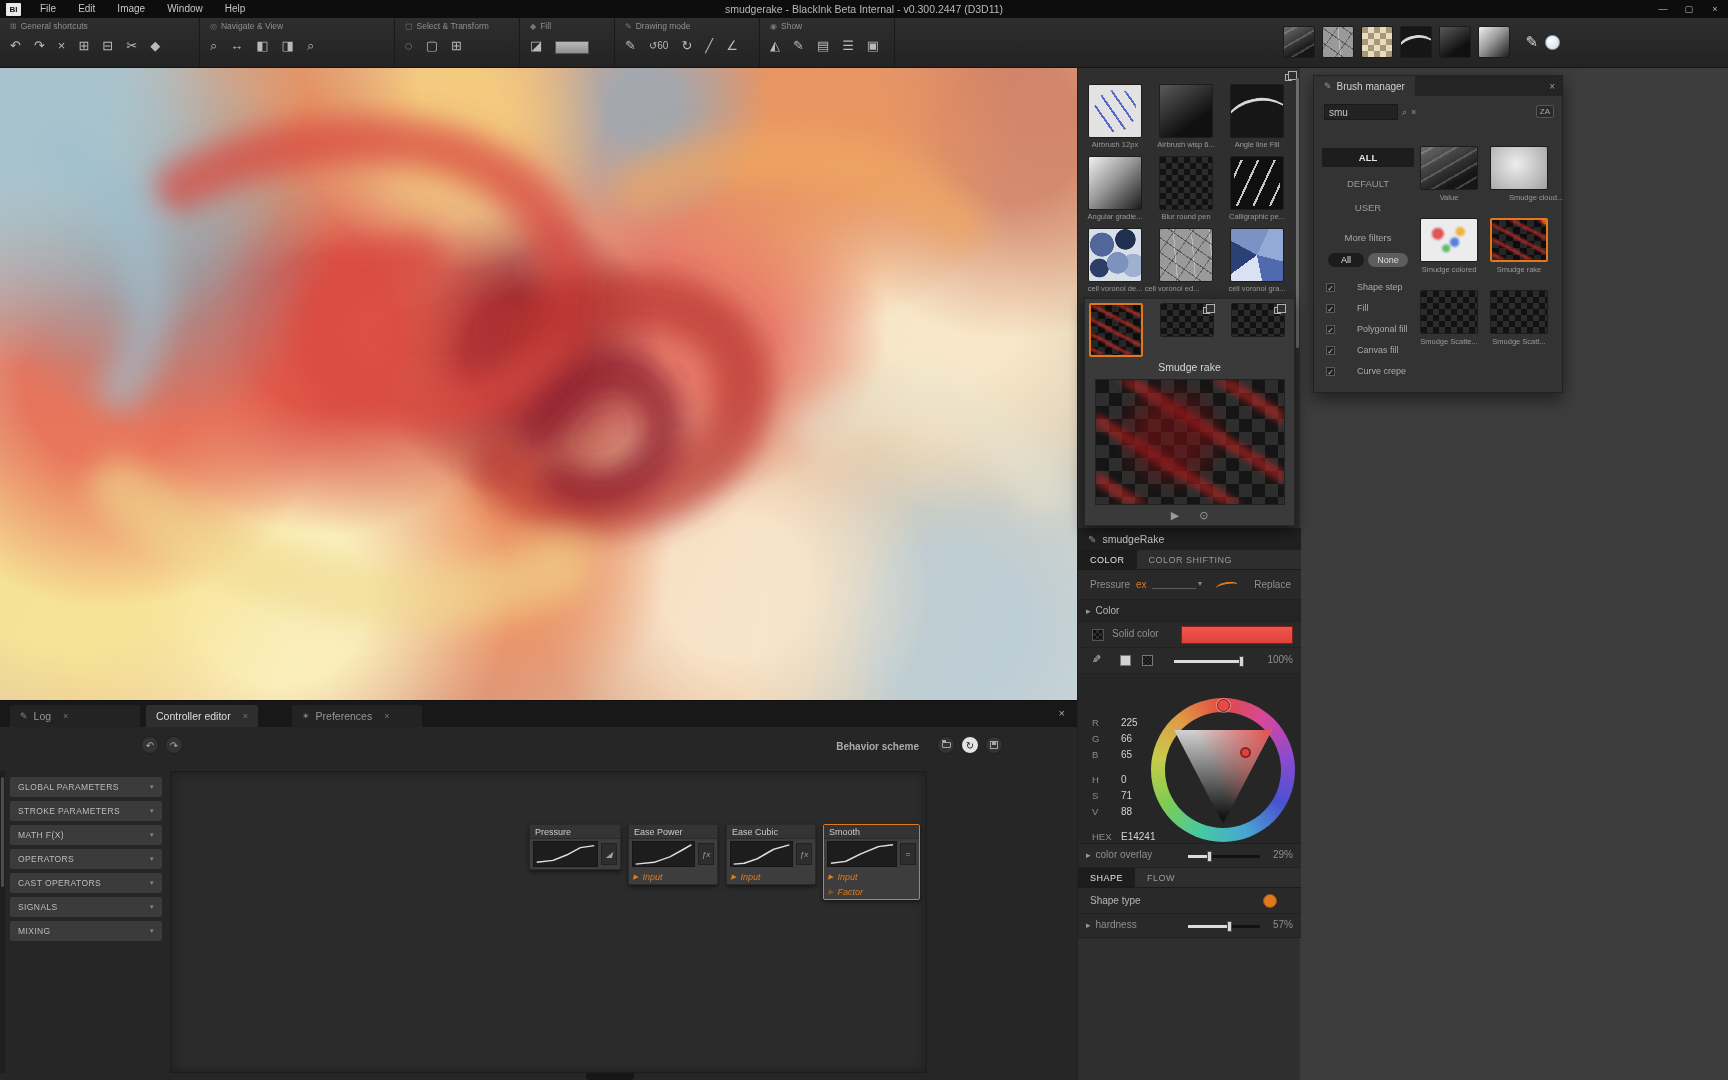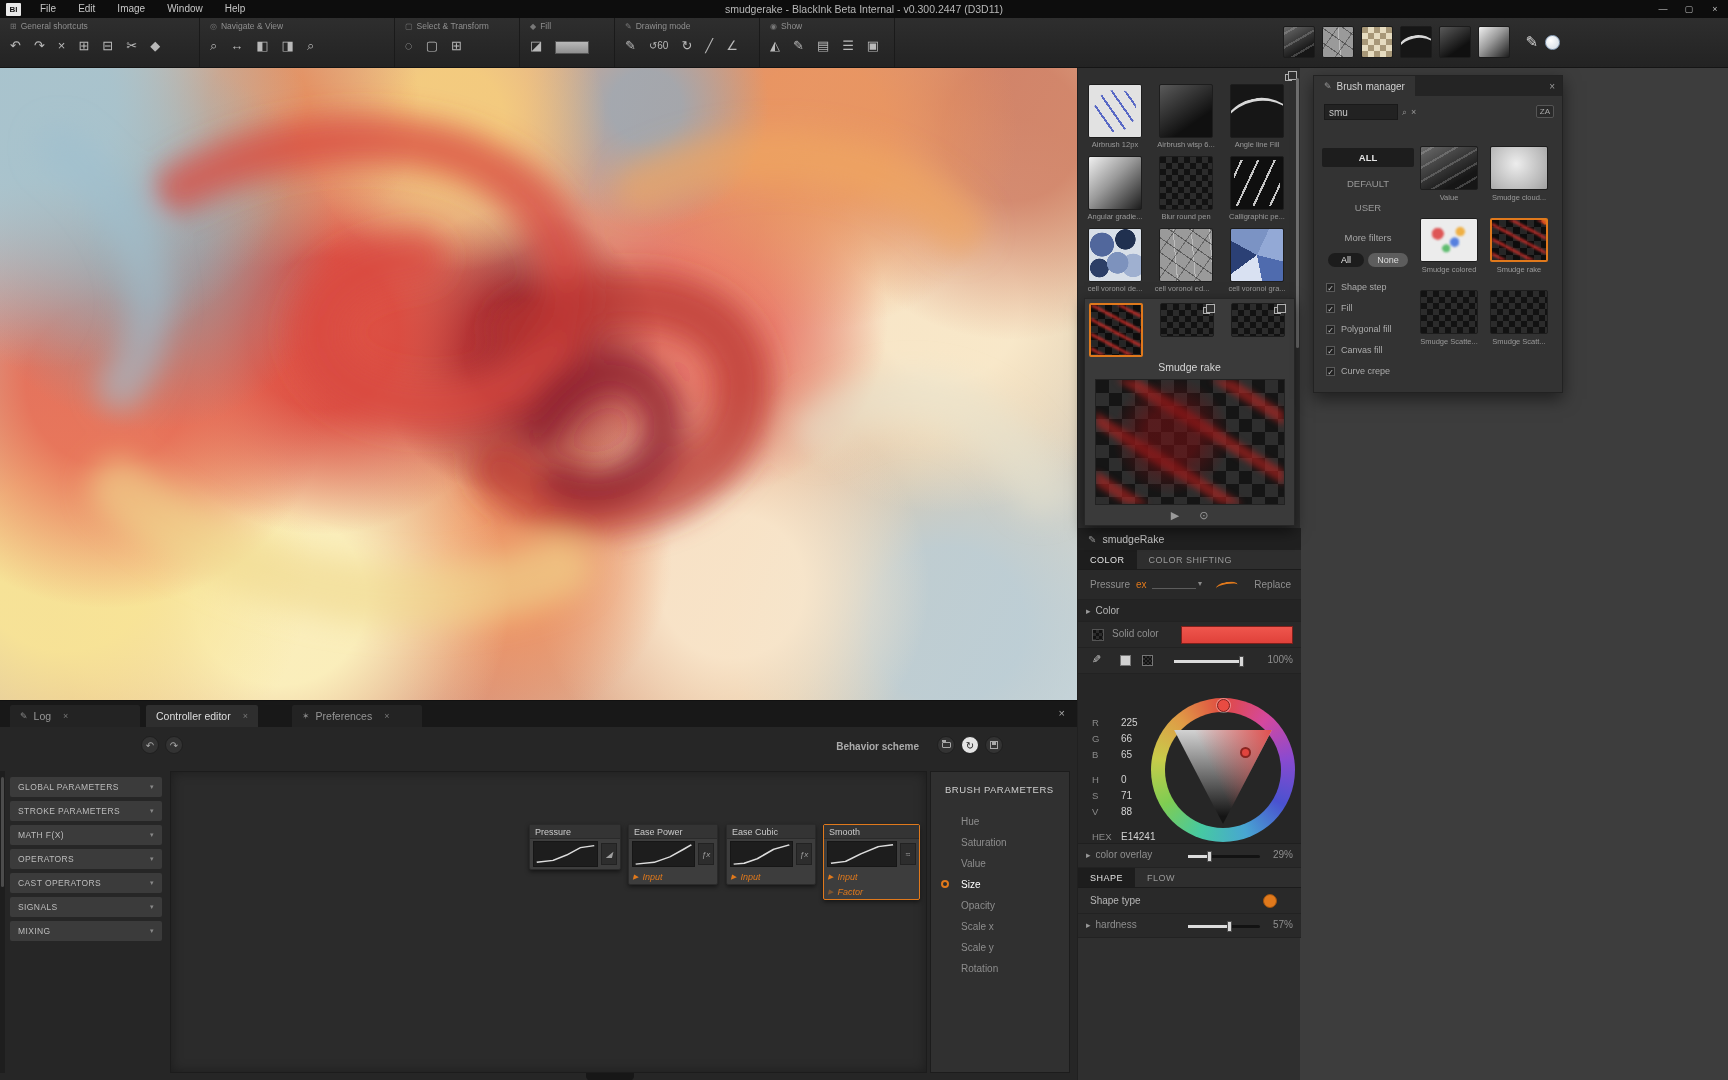--- a/index.html
+++ b/index.html
@@ -144,21 +144,21 @@
 .mini-ic{font-size:9px;color:#9a9a9a;}
 .sort-box{position:absolute;right:8px;top:29px;font-size:8px;color:#aaa;border:1px solid #555;background:#2a2a2a;padding:1px 3px;border-radius:2px;}
 .bm-tab{position:absolute;left:8px;width:92px;text-align:center;font-size:9.5px;color:#999;line-height:19px;}
 .bm-tab.active{background:#1d1d1d;color:#e5e5e5;border-radius:2px;font-weight:bold;}
 .bm-mf{position:absolute;left:8px;width:92px;text-align:center;font-size:9.5px;color:#a8a8a8;}
 .pill{position:absolute;height:14px;border-radius:7px;font-size:9px;line-height:14px;text-align:center;}
 .pill.dark{background:#1c1c1c;color:#e5e5e5;}
 .pill.lite{background:#5d5d5d;color:#ddd;}
 .chk{position:absolute;left:12px;display:flex;align-items:center;gap:6px;}
 .chk .box{width:9px;height:9px;background:#222;border:1px solid #5a5a5a;font-size:8px;color:#c5c5c5;line-height:9px;text-align:center;}
-.chk .cl{font-size:9px;color:#ababab;}
+.chk .cl{font-size:9px;color:#ababab;margin-left:16px;}
 .bm-thumb{position:absolute;width:58px;height:44px;border:1px solid #1d1d1d;border-radius:2px;}
 .bm-label{position:absolute;width:64px;font-size:7.5px;color:#9a9a9a;text-align:center;overflow:hidden;white-space:nowrap;text-overflow:ellipsis;}
 .sel-orange{border:2px solid #e0791c !important;}
 .badge{position:absolute;right:-5px;top:-5px;width:10px;height:10px;border-radius:50%;background:#e0791c;border:1px solid #7e4509;}
 
 
 .bpanel{position:absolute;left:0;top:700px;width:1077px;height:380px;background:#262626;border-top:1px solid #111;z-index:25;}
 .bp-tabbar{position:relative;height:26px;background:#181818;}
 .bp-tab{position:absolute;top:4px;height:22px;display:flex;align-items:center;gap:6px;padding:0 10px;background:#232323;font-size:10.5px;color:#969696;border-radius:2px 2px 0 0;}
 .bp-tab.active{background:#2e2e2e;color:#dedede;}
@@ -333,21 +333,21 @@
     <div class="thumb t-grad" style="left:10px;top:88px"></div>
     <div class="thumb-label" style="left:5px;top:144px">Angular gradie...</div>
     <div class="thumb checker-sm" style="left:81px;top:88px"></div>
     <div class="thumb-label" style="left:76px;top:144px">Blur round pen</div>
     <div class="thumb t-calli" style="left:152px;top:88px"></div>
     <div class="thumb-label" style="left:147px;top:144px">Calligraphic pe...</div>
 
     <div class="thumb t-camo" style="left:10px;top:160px"></div>
     <div class="thumb-label" style="left:5px;top:216px">cell voronoi de...</div>
     <div class="thumb t-voronoi" style="left:81px;top:160px"></div>
-    <div class="thumb-label" style="left:72px;top:216px">cell voronoi ed...</div>
+    <div class="thumb-label" style="left:62px;top:216px">cell voronoi ed...</div>
     <div class="thumb t-poly" style="left:152px;top:160px"></div>
     <div class="thumb-label" style="left:147px;top:216px">cell voronoi gra...</div>
 
     <div class="popup">
       <div class="thumb checker-red sel-orange" style="left:4px;top:4px"></div>
       <div class="thumb checker-sm" style="left:75px;top:4px;height:34px">
           <span class="stack-icon"></span>
         </div>
       <div class="thumb checker-sm" style="left:146px;top:4px;height:34px">
           <span class="stack-icon"></span>
@@ -502,21 +502,21 @@
         <span class="cl">Canvas fill</span>
       </div>
     <div class="chk" style="top:290px">
         <span class="box">✓</span>
         <span class="cl">Curve crepe</span>
       </div>
 
     <div class="bm-thumb t-smudge" style="left:106px;top:70px"></div>
     <div class="bm-label" style="left:103px;top:117px">Value</div>
     <div class="bm-thumb t-cloud" style="left:176px;top:70px"></div>
-    <div class="bm-label" style="left:173px;top:117px">Smudge cloud...</div>
+    <div class="bm-label" style="left:190px;top:117px">Smudge cloud...</div>
     <div class="bm-thumb t-colored" style="left:106px;top:142px"></div>
     <div class="bm-label" style="left:103px;top:189px">Smudge colored</div>
     <div class="bm-thumb checker-red sel-orange" style="left:176px;top:142px">
         <span class="badge"></span>
       </div>
     <div class="bm-label" style="left:173px;top:189px">Smudge rake</div>
     <div class="bm-thumb checker-sm" style="left:106px;top:214px"></div>
     <div class="bm-label" style="left:103px;top:261px">Smudge Scatte...</div>
     <div class="bm-thumb checker-sm" style="left:176px;top:214px"></div>
     <div class="bm-label" style="left:173px;top:261px">Smudge Scatt...</div>
@@ -623,28 +623,17 @@
             <span class="pa">▶</span>
             <span>Input</span>
           </div>
         <div class="node-port">
             <span class="pa" style="opacity:.4">▶</span>
             <span>Factor</span>
           </div>
       </div>
     </div>
 
-    <div class="params">
-      <div class="params-title">BRUSH PARAMETERS</div>
-      <div class="param" style="top:40px">Hue</div>
-      <div class="param" style="top:61px">Saturation</div>
-      <div class="param" style="top:82px">Value</div>
-      <div class="param on" style="top:103px"><span class="param-ring"></span><span>Size</span></div>
-      <div class="param" style="top:124px">Opacity</div>
-      <div class="param" style="top:145px">Scale x</div>
-      <div class="param" style="top:166px">Scale y</div>
-      <div class="param" style="top:187px">Rotation</div>
-    </div>
 
     <div class="drag-handle"></div>
   </div>
 
 </div>
 
 </body></html>

